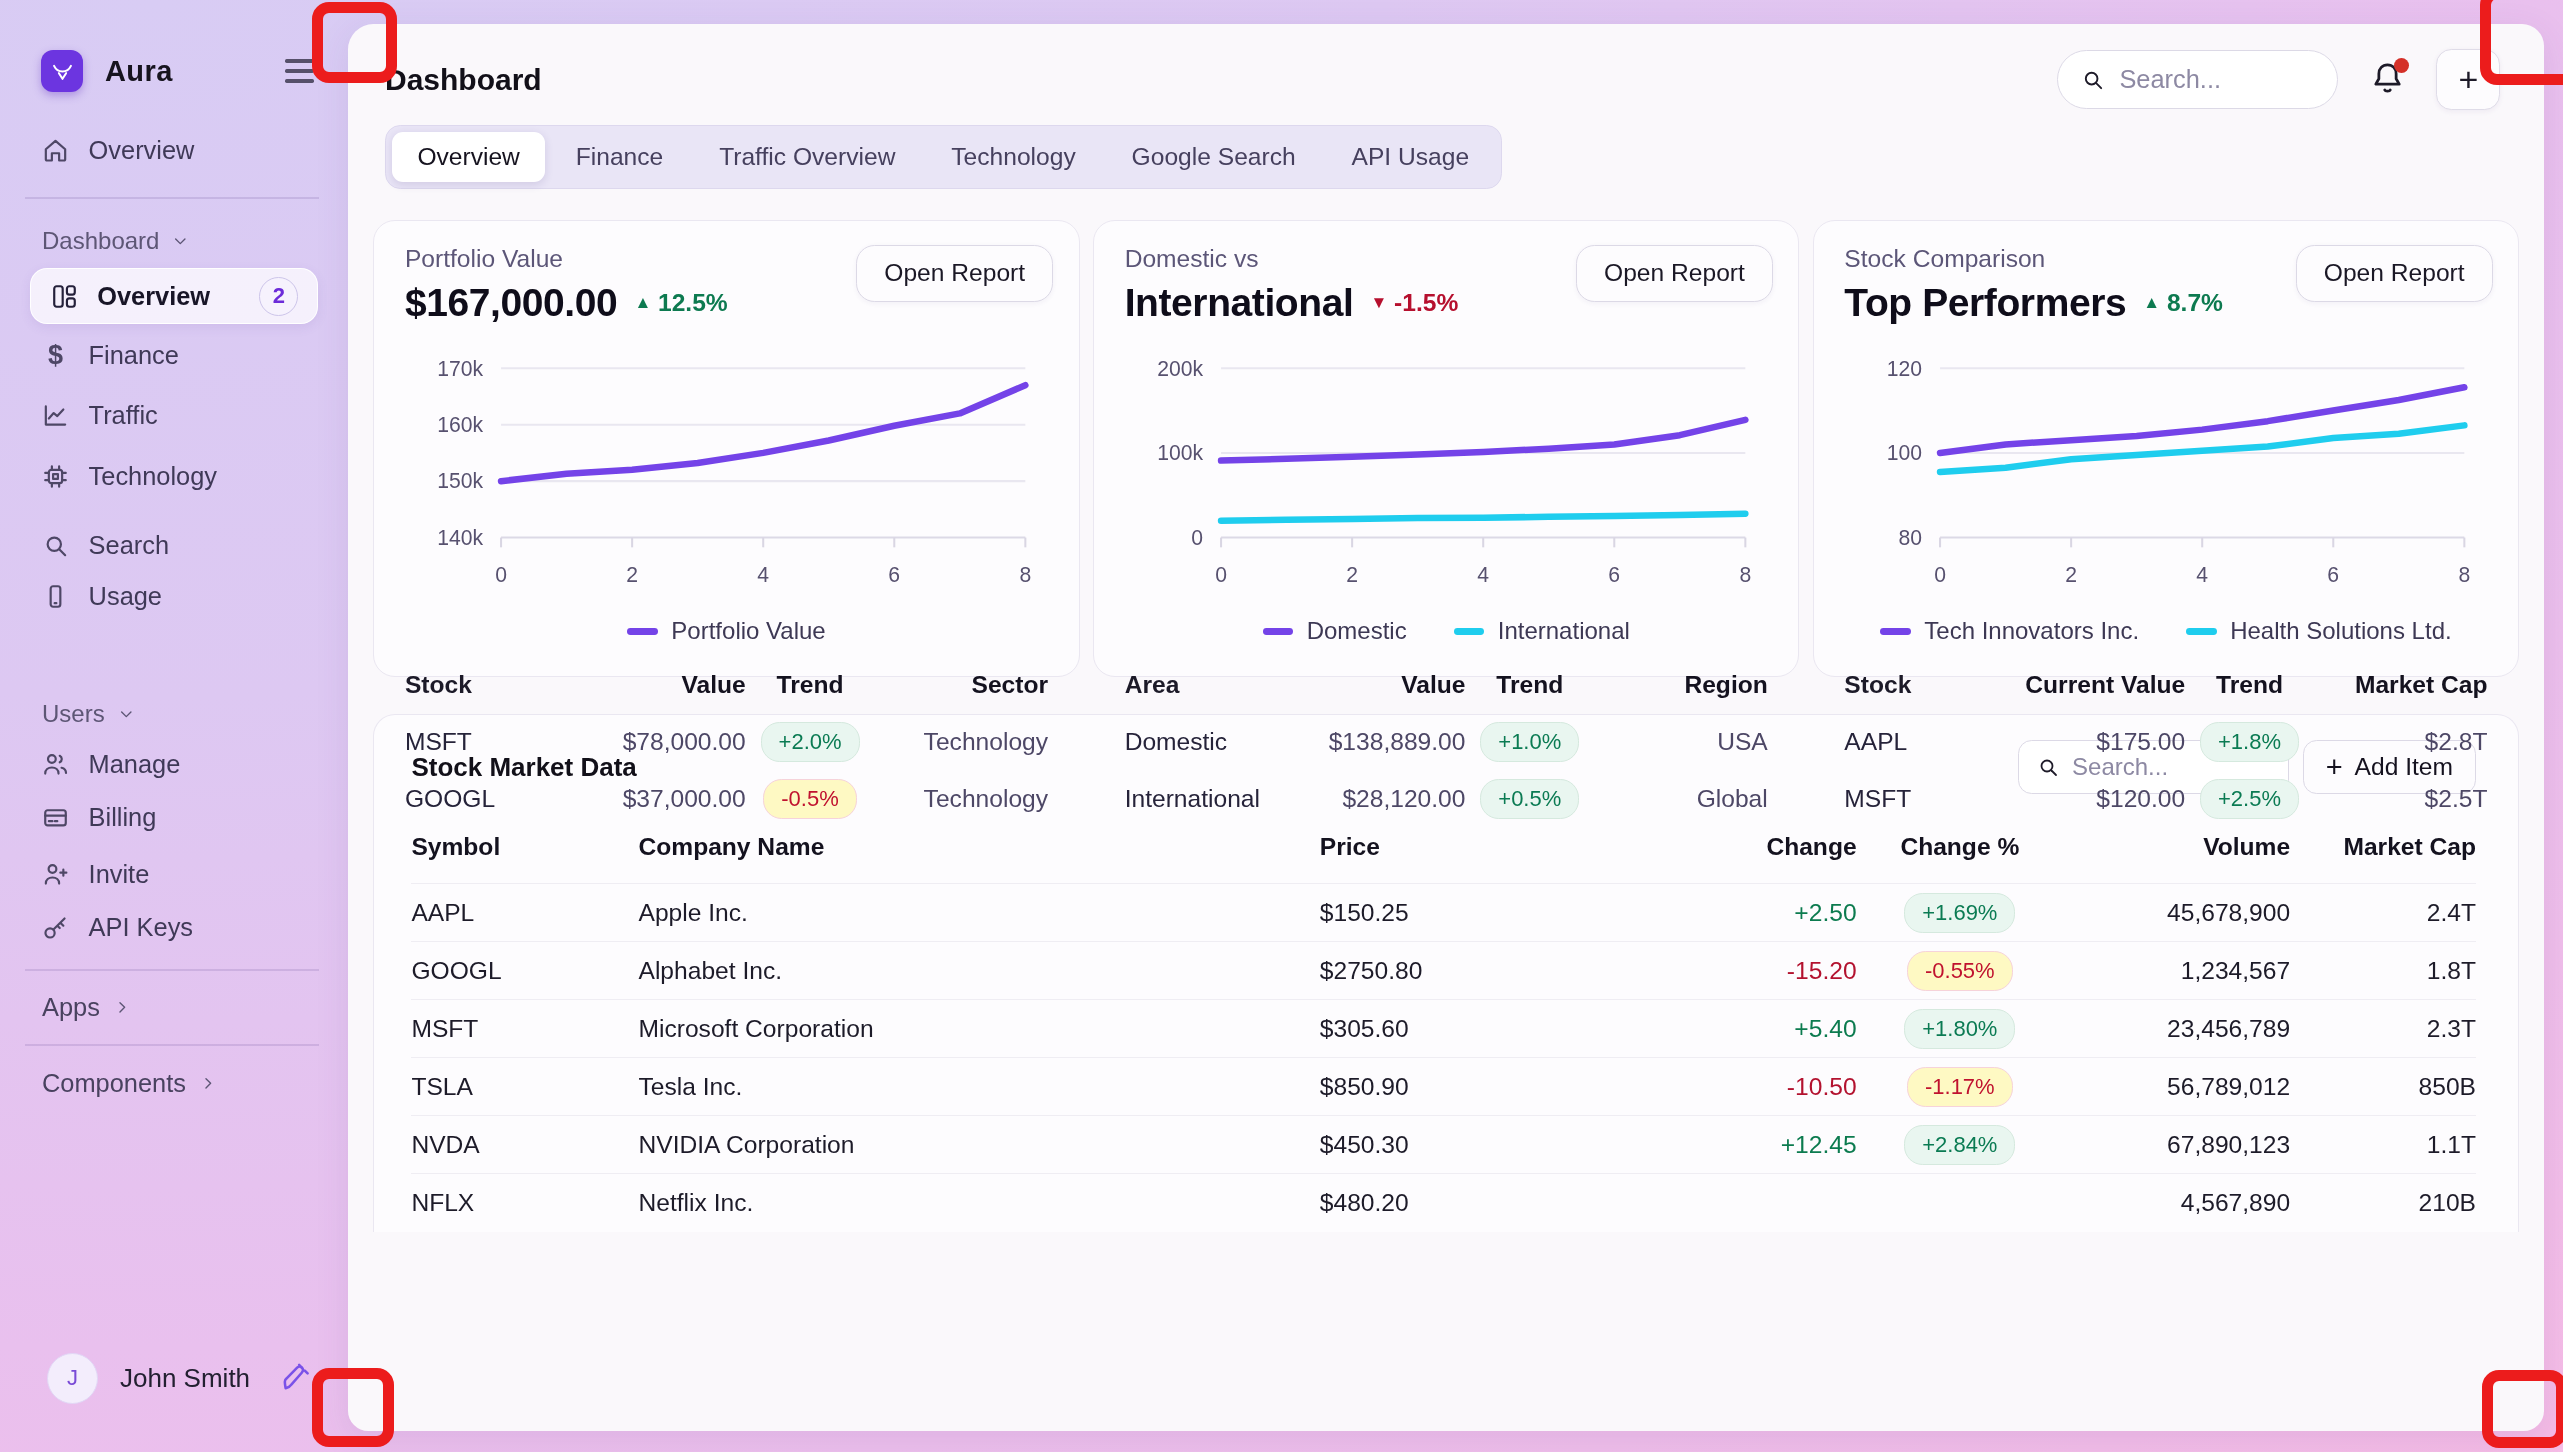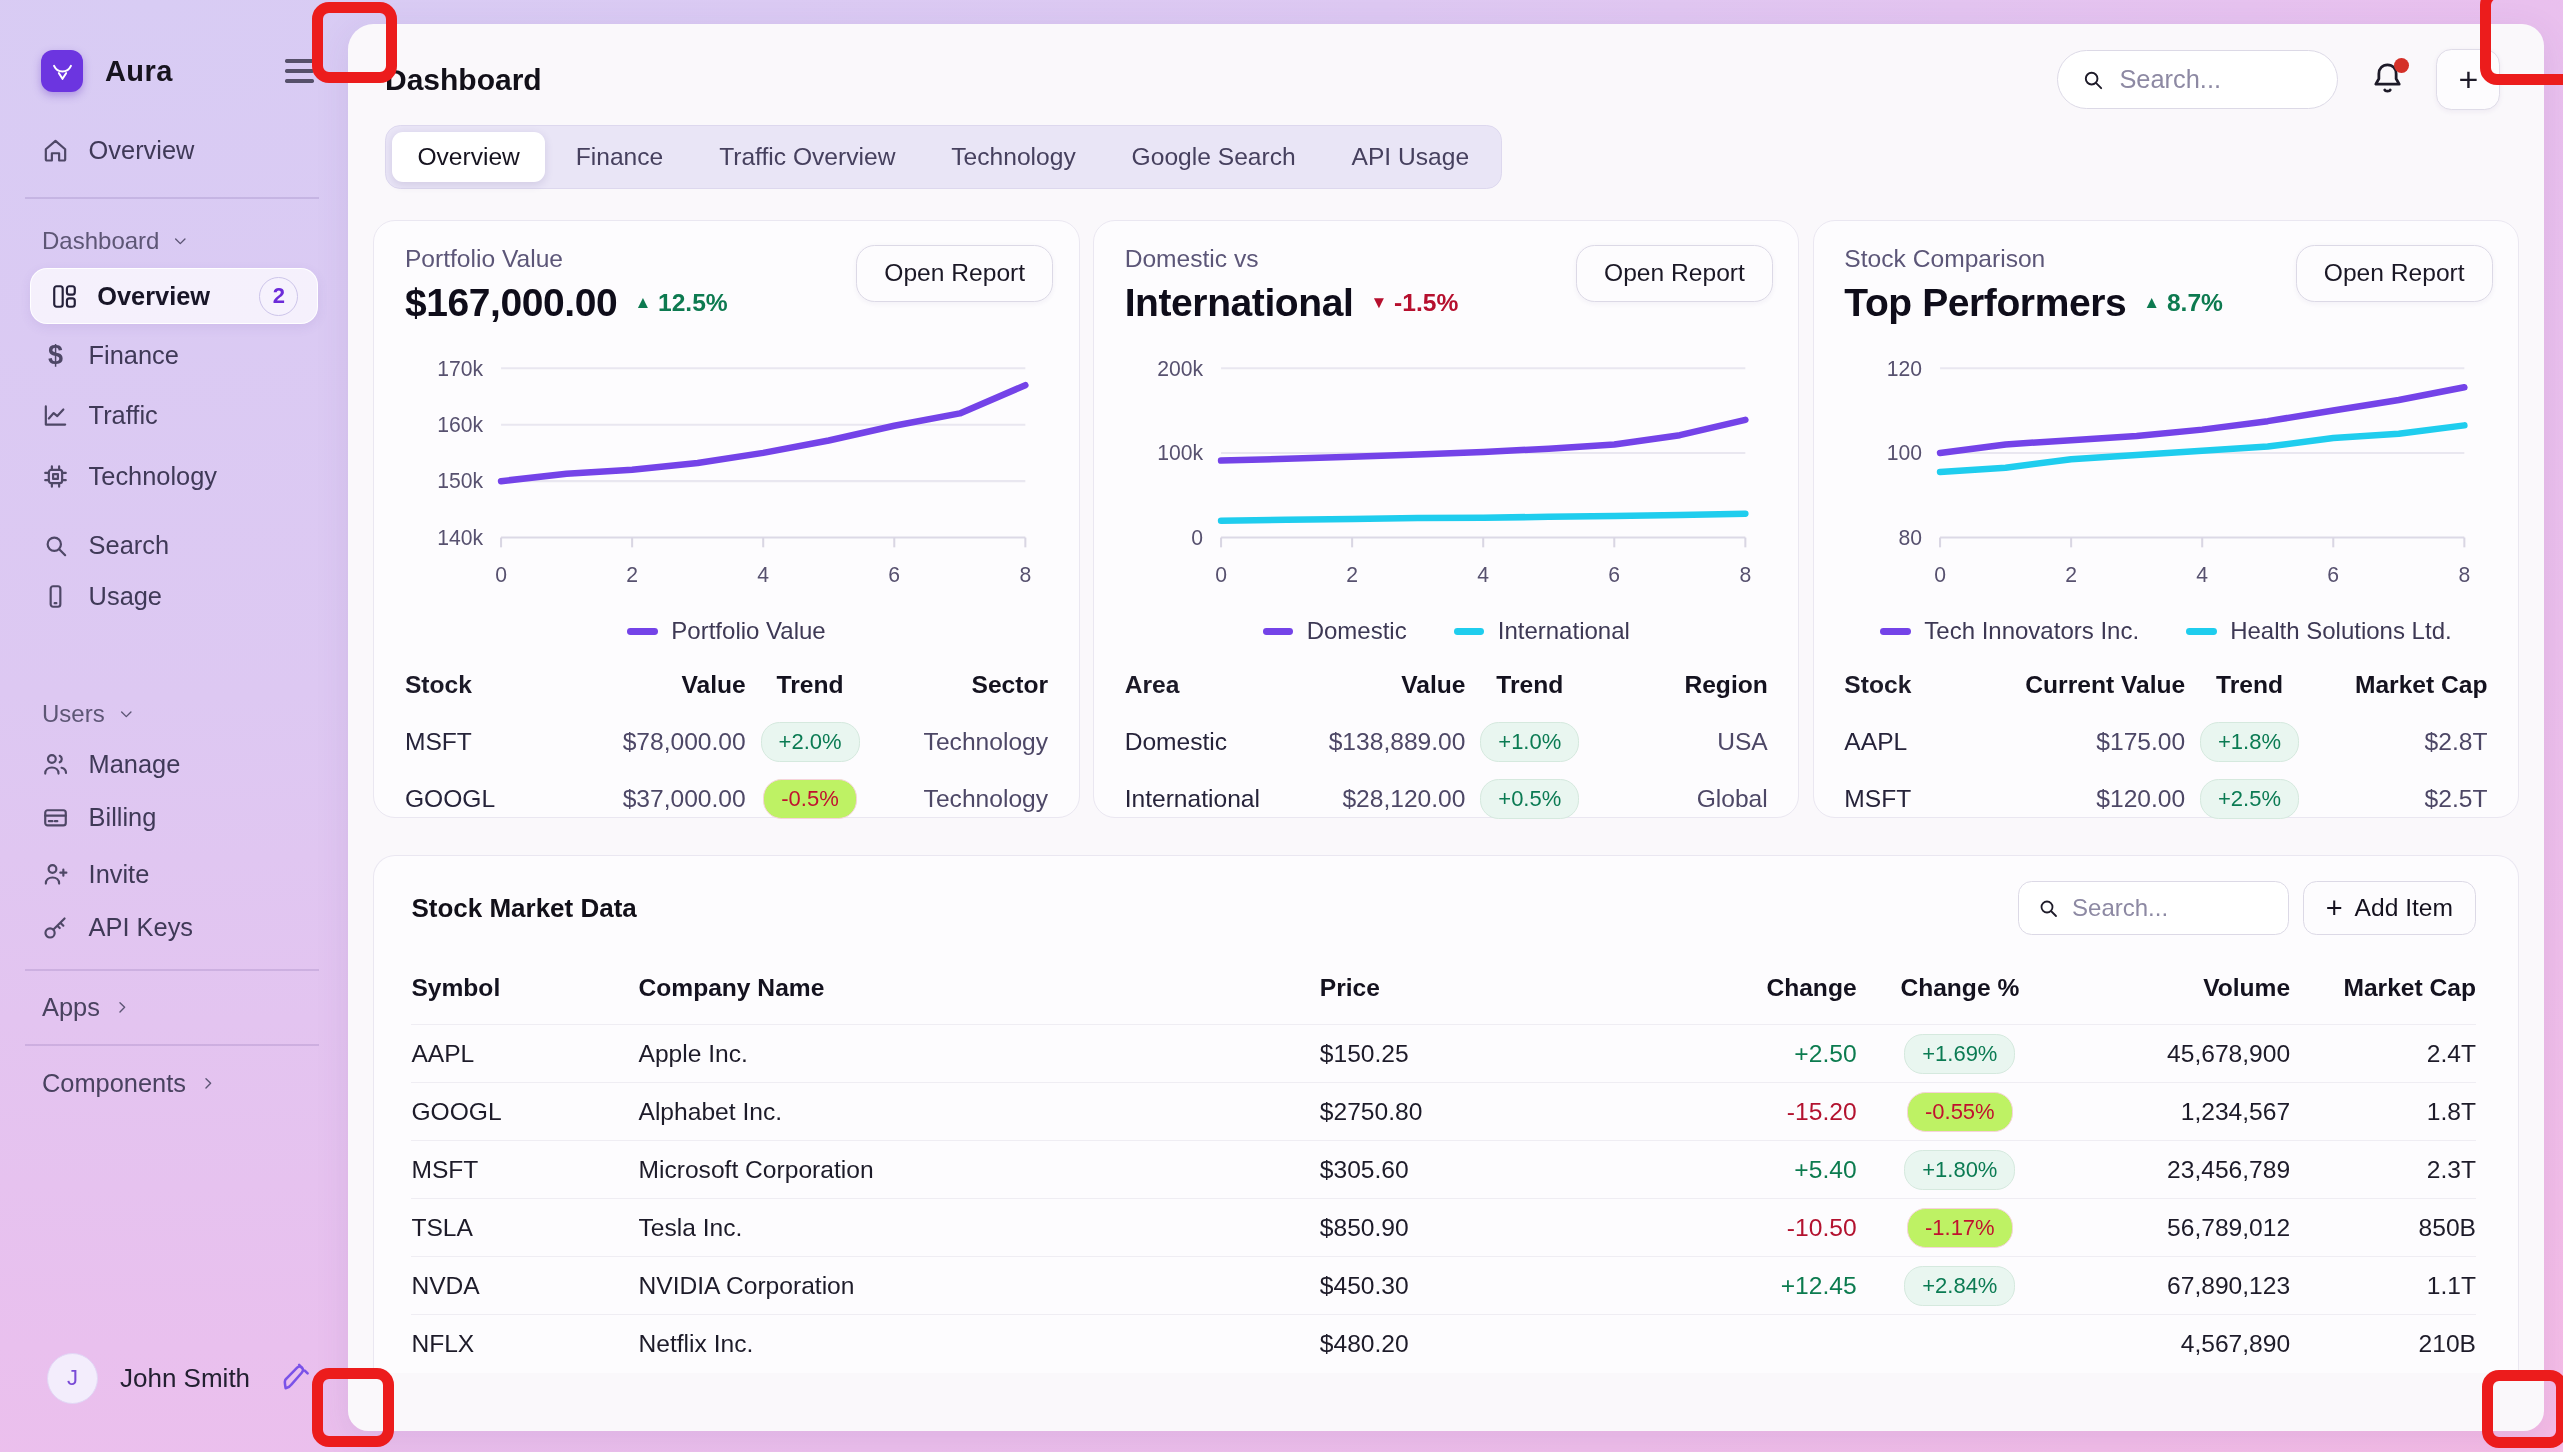--- a/index.html
+++ b/index.html
@@ -45,21 +45,21 @@
   .bell svg { width:37px; height:41px; stroke:#1d1a28; }
   .bell-dot { position:absolute; right:-3.4px; top:-1.7px; width:15.3px; height:15.3px; border-radius:50%; background:#d43028; }
   .plus-btn { width:64px; height:61px; background:#fdfcfe; border:1.7px solid #dfdce8; border-radius:15.3px; font-size:34px; color:#1d1a28; display:flex; align-items:center; justify-content:center; box-shadow:0 1.7px 5.1px rgba(60,40,120,.06); }
 
   .tabbar { margin:15.3px 0 0 37px; display:inline-flex; align-items:center; gap:5.1px; background:#e9e5f6; border:0.8px solid #ddd8ee; border-radius:15.3px; padding:6px; }
   .tab { padding:11px 25.4px; font-size:24.6px; color:#46405e; border-radius:11px; white-space:nowrap; }
   .tab.active { background:#fff; color:#16131f; font-weight:500; box-shadow:0 2.5px 8.5px rgba(70,50,130,.14); }
 
   
   .cards { display:flex; gap:13.6px; margin:30.5px 25.4px 0 25.4px; }
-  .card { flex:1; background:#fdfcfe; border:1.7px solid #eae7f1; border-radius:22px; padding:24px 30.5px 20.3px 30.5px; height:598px; position:relative; }
+  .card { flex:1; background:#fdfcfe; border:1.7px solid #eae7f1; border-radius:22px; padding:24px 30.5px 20.3px 30.5px; height:457px; position:relative; }
   .card-label { font-size:24.6px; color:#5c5678; font-weight:500; }
   .card-value-row { margin-top:8.5px; display:flex; align-items:center; gap:17px; }
   .card-value { font-size:39px; font-weight:700; color:#0f0d1a; letter-spacing:-0.4px; }
   .delta { display:flex; align-items:center; gap:6.8px; font-size:24.6px; font-weight:600; }
   .delta .tri { font-size:17px; }
   .delta.up { color:#0d7a50; }
   .delta.down { color:#b60f2e; }
   .open-report { position:absolute; right:25.4px; top:24px; background:#fdfcfe; border:1.7px solid #dcd9e6; border-radius:18.6px; padding:13.6px 27px; font-size:24.6px; color:#1b1826; box-shadow:0 1.7px 5.1px rgba(60,40,120,.05); }
   .chart { width:100%; height:246px; margin-top:22px; display:block; }
   svg .ax { font-size:26px; fill:#57516f; font-family:"Liberation Sans","DejaVu Sans",sans-serif; }
@@ -71,21 +71,21 @@
   table.mini th { font-size:24.6px; font-weight:700; color:#14121f; padding-bottom:15.3px; }
   table.mini td { font-size:24.6px; color:#4d4766; padding:8.5px 0; }
   table.mini th:nth-child(1), table.mini td:nth-child(1) { text-align:left; width:24%; color:#1c1a28; }
   table.mini td:nth-child(1) { color:#26233a; }
   table.mini th:nth-child(2), table.mini td:nth-child(2) { text-align:right; width:29%; }
   table.mini th:nth-child(3), table.mini td:nth-child(3) { text-align:center; width:20%; }
   table.mini th:nth-child(4), table.mini td:nth-child(4) { text-align:right; width:27%; }
 
   .pill { display:inline-block; padding:6px 17px; border-radius:18.6px; font-size:22px; font-weight:600; }
   .pill.pos { color:#0b7b53; background:#e9f6f0; border:1.7px solid #d5e9de; }
-  .pill.neg { color:#c0122f; background:#bef264; border:1.7px solid #f6d3da; }
+  .pill.neg { color:#c0122f; background:#fef9c3; border:1.7px solid #f6d3da; }
   .pos { color:#0c7b4f; font-weight:500; }
   .neg { color:#b3122f; font-weight:500; }
 
   
   .market { margin:37px 25.4px 0 25.4px; background:#fdfcfe; border:1.7px solid #eae7f1; border-radius:22px 22px 0 0; border-bottom:0; padding:25.4px 42px 0 37px; }
   .market-head { display:flex; align-items:center; }
   .market-title { font-size:26px; font-weight:700; color:#121019; }
   .market-tools { margin-left:auto; display:flex; gap:13.6px; }
   .m-search { display:flex; align-items:center; gap:12px; width:271px; height:54px; background:#fff; border:1.7px solid #dcd9e6; border-radius:13.6px; padding:0 17px; }
   .m-search svg { width:24px; height:24px; stroke:#1e1b29; flex:none; }

